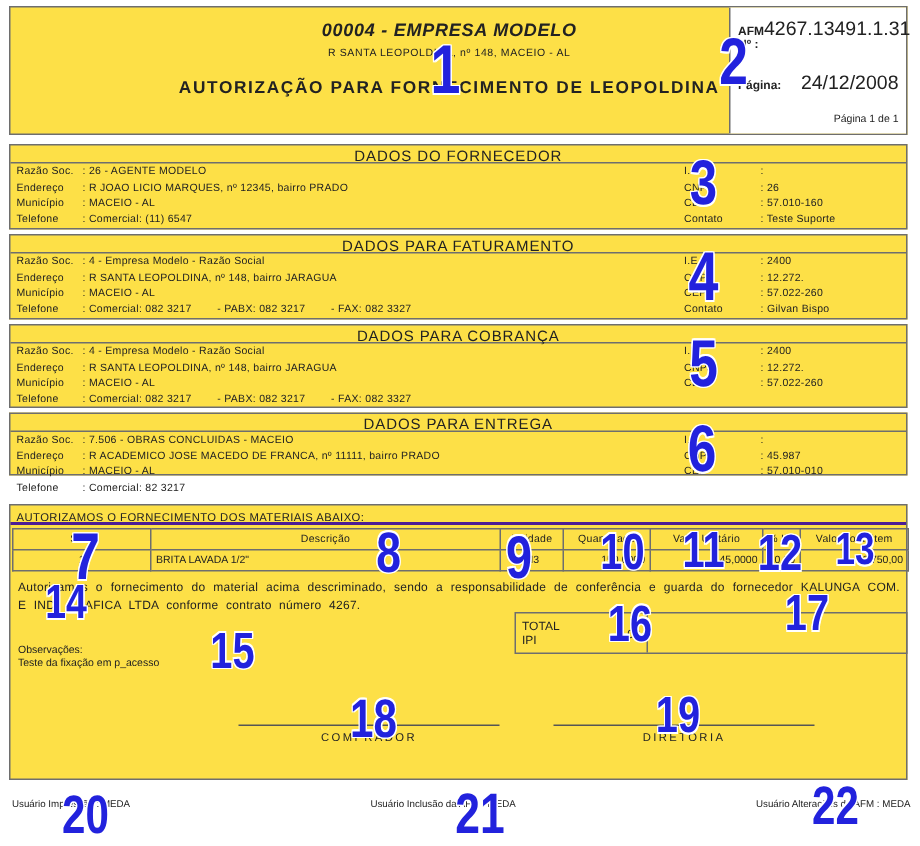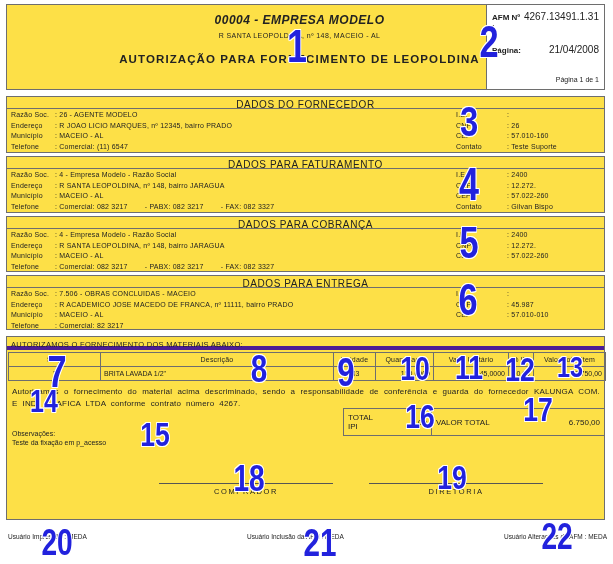--- a/index.html
+++ b/index.html
@@ -10,35 +10,35 @@
   .box { position:absolute; border:1px solid #6e6e6e; background:#fde047; }
 
   
   .hdr-left { position:absolute; left:0; top:0; width:585px; text-align:center; }
   .hdr-title { font-size:12px; font-weight:bold; font-style:italic; margin-top:8px; letter-spacing:.5px; }
   .hdr-addr { font-size:7px; margin-top:5px; letter-spacing:.4px; }
   .hdr-doc { font-size:11.5px; font-weight:bold; letter-spacing:1.1px; margin-top:14px; }
   .hdr-right { position:absolute; right:0; top:0; width:118px; height:100%; border-left:1px solid #6e6e6e; background:#fff; padding:6px 5px 3px 5px; }
   .hr-row { display:flex; justify-content:space-between; align-items:baseline; margin-bottom:13px; }
   .hr-lbl { font-size:8px; font-weight:bold; }
-  .hr-val { font-size:10px; }
+  .hr-val { font-size:13px; }
   .hr-page { font-size:7px; text-align:right; position:absolute; right:5px; bottom:6px; }
 
   
   .sec-title { height:12px; border-bottom:1px solid #6e6e6e; text-align:center; font-size:10px; letter-spacing:.6px; padding-top:2px; }
   .sec-body { position:relative; padding:2px 0 0 0; }
   .fr { position:relative; height:10.5px; }
   .fl { position:absolute; left:4px; top:0; font-size:7px; letter-spacing:.2px; }
   .fv { position:absolute; left:48px; top:0; font-size:7px; letter-spacing:.2px; white-space:pre; }
   .fr-r .fl { left:449px; }
   .fr-r .fv { left:500px; }
   .rightcol { position:absolute; top:2px; left:0; right:0; }
 
   
-  .auth-line { height:13px; border-bottom:4px solid #4c1d95; font-size:7.5px; letter-spacing:.3px; padding:2.5px 0 0 4px; }
+  .auth-line { height:13px; border-bottom:2px solid #4c1d95; font-size:7.5px; letter-spacing:.3px; padding:2.5px 0 0 4px; }
   table.mat { position:absolute; left:1px; top:15px; width:597px; border-collapse:collapse; table-layout:fixed; }
   table.mat th, table.mat td { border:1px solid #6e6e6e; font-size:7px; font-weight:normal; height:14px; padding:0 3px; overflow:hidden; white-space:nowrap; }
   table.mat th { text-align:center; letter-spacing:.2px; }
   td.l { text-align:left; } td.r { text-align:right; } td.c { text-align:center; }
   .terms { position:absolute; left:5px; top:49px; width:588px; font-size:8px; line-height:11.5px; text-align:justify; letter-spacing:.2px; word-spacing:2.5px; }
   .totals { position:absolute; left:336px; top:71px; width:262px; height:28px; border:1px solid #6e6e6e; display:flex; }
   .tot-cell { display:flex; justify-content:space-between; align-items:center; padding:0 4px; font-size:8px;gap:29px; }
   .tot-ipi { width:88px; border-right:1px solid #6e6e6e; }
   .tot-val { flex:1; }
   .obs { position:absolute; left:5px; top:92px; }
@@ -65,21 +65,21 @@
       <div class="hdr-addr">R SANTA LEOPOLDINA, nº 148, MACEIO - AL</div>
       <div class="hdr-doc">AUTORIZAÇÃO PARA FORNECIMENTO DE LEOPOLDINA</div>
     </div>
     <div class="hdr-right">
       <div class="hr-row">
         <span class="hr-lbl">AFM Nº :</span>
         <span class="hr-val">4267.13491.1.31</span>
       </div>
       <div class="hr-row">
         <span class="hr-lbl">Página:</span>
-        <span class="hr-val">21/04/2008</span>
+        <span class="hr-val">24/12/2008</span>
       </div>
       <div class="hr-page">Página 1 de 1</div>
     </div>
   </div>
 
   <div class="box" style="left:6px; top:96px; width:599px; height:57px;">
     <div class="sec-title">DADOS DO FORNECEDOR</div>
     <div class="sec-body">
       <div class="fr">
           <span class="fl">Razão Soc.</span>
@@ -187,21 +187,21 @@
             <span class="fv">: 57.022-260</span>
           </div>
         <div class="fr fr-r">
             <span class="fl">Contato</span>
             <span class="fv">: Gilvan Bispo</span>
           </div>
       </div>
     </div>
   </div>
 
-  <div class="box" style="left:6px; top:275px; width:599px; height:55px;">
+  <div class="box" style="left:6px; top:275px; width:599px; height:42px;">
     <div class="sec-title">DADOS PARA ENTREGA</div>
     <div class="sec-body">
       <div class="fr">
           <span class="fl">Razão Soc.</span>
           <span class="fv">: 7.506 - OBRAS CONCLUIDAS - MACEIO</span>
         </div>
       <div class="fr">
           <span class="fl">Endereço</span>
           <span class="fv">: R ACADEMICO JOSE MACEDO DE FRANCA, nº 11111, bairro PRADO</span>
         </div>
@@ -267,24 +267,20 @@
       </tbody>
     </table>
 
     <div class="terms">Autorizamos o fornecimento do material acima descriminado, sendo a responsabilidade de conferência e guarda do fornecedor KALUNGA COM. E IND. GRAFICA LTDA conforme contrato número 4267.</div>
 
     <div class="totals">
       <div class="tot-cell tot-ipi">
         <span>TOTAL IPI</span>
         <span>0,00</span>
       </div>
-      <div class="tot-cell tot-val">
-        <span>VALOR TOTAL</span>
-        <span>6.750,00</span>
-      </div>
     </div>
 
     <div class="obs">
       <div>Observações:</div>
       <div>Teste da fixação em p_acesso</div>
     </div>
 
     <div class="sig" style="left:362px;">
       <div class="sig-line"></div>
       <div class="sig-lbl">DIRETORIA</div>

